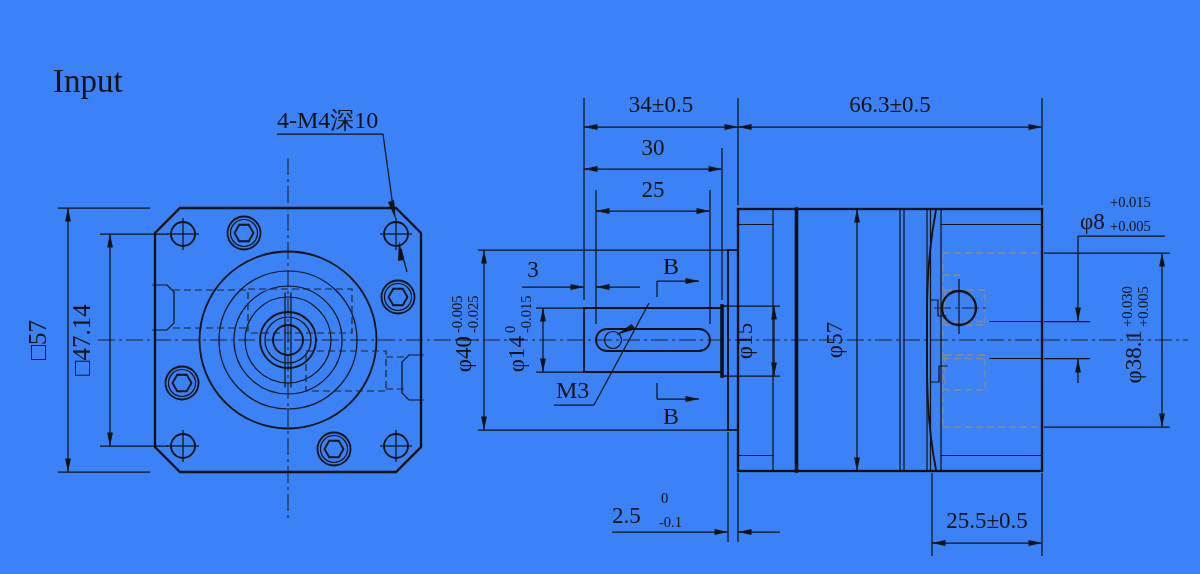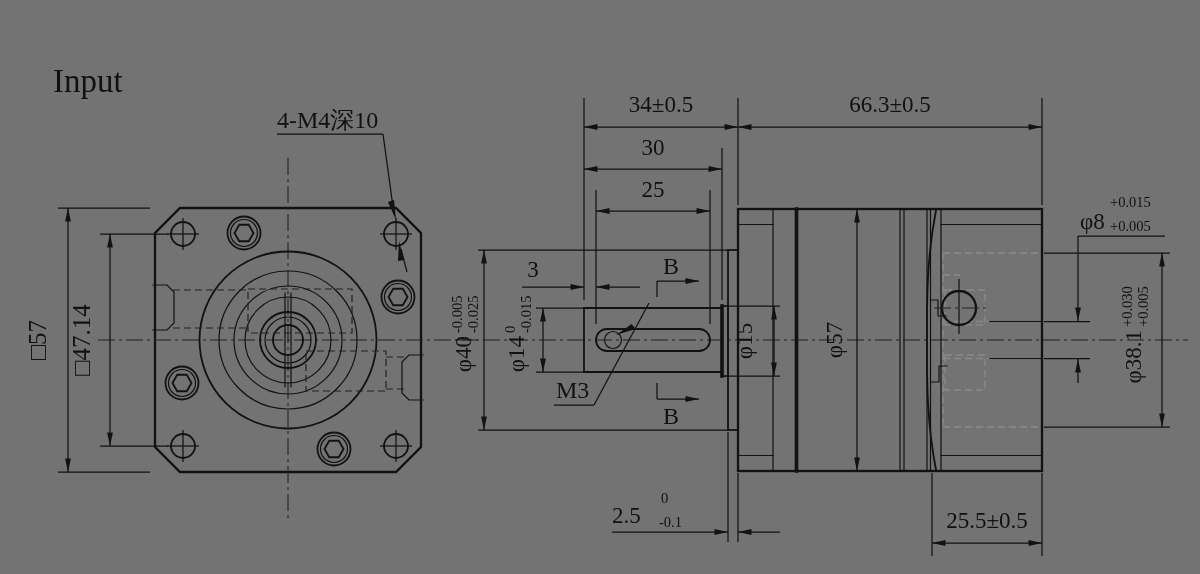--- a/index.html
+++ b/index.html
@@ -1,16 +1,16 @@
 <!DOCTYPE html>
 <html><head>
 <meta charset="utf-8">
 <style>
   html,body{margin:0;padding:0;background:#ffffff;}
-  .stage{position:relative;width:1200px;height:574px;background:#737373;overflow:hidden;}
+  .stage{position:relative;width:1200px;height:574px;background:#3b82f6;overflow:hidden;}
   svg{display:block;}
   .ln{stroke:#121212;stroke-width:1.8;fill:none;stroke-linecap:square;}
   .lw{stroke-width:2.3;}
   .lt{stroke-width:1.2;}
   .lk{stroke-width:3.6;}
   .dim{stroke:#121212;stroke-width:1.25;fill:none;stroke-linecap:butt;}
   .hid{stroke:#222222;stroke-width:1.2;fill:none;stroke-dasharray:7 4;}
   .ghid{stroke:#8a8a8a;stroke-width:1.3;fill:none;stroke-dasharray:7 4;}
   .cl{stroke:#222222;stroke-width:1.05;fill:none;stroke-dasharray:17 4 3 4;}
   .t{font-family:"Liberation Serif","DejaVu Serif","DejaVu Sans",serif;fill:#111;font-size:23px;}

